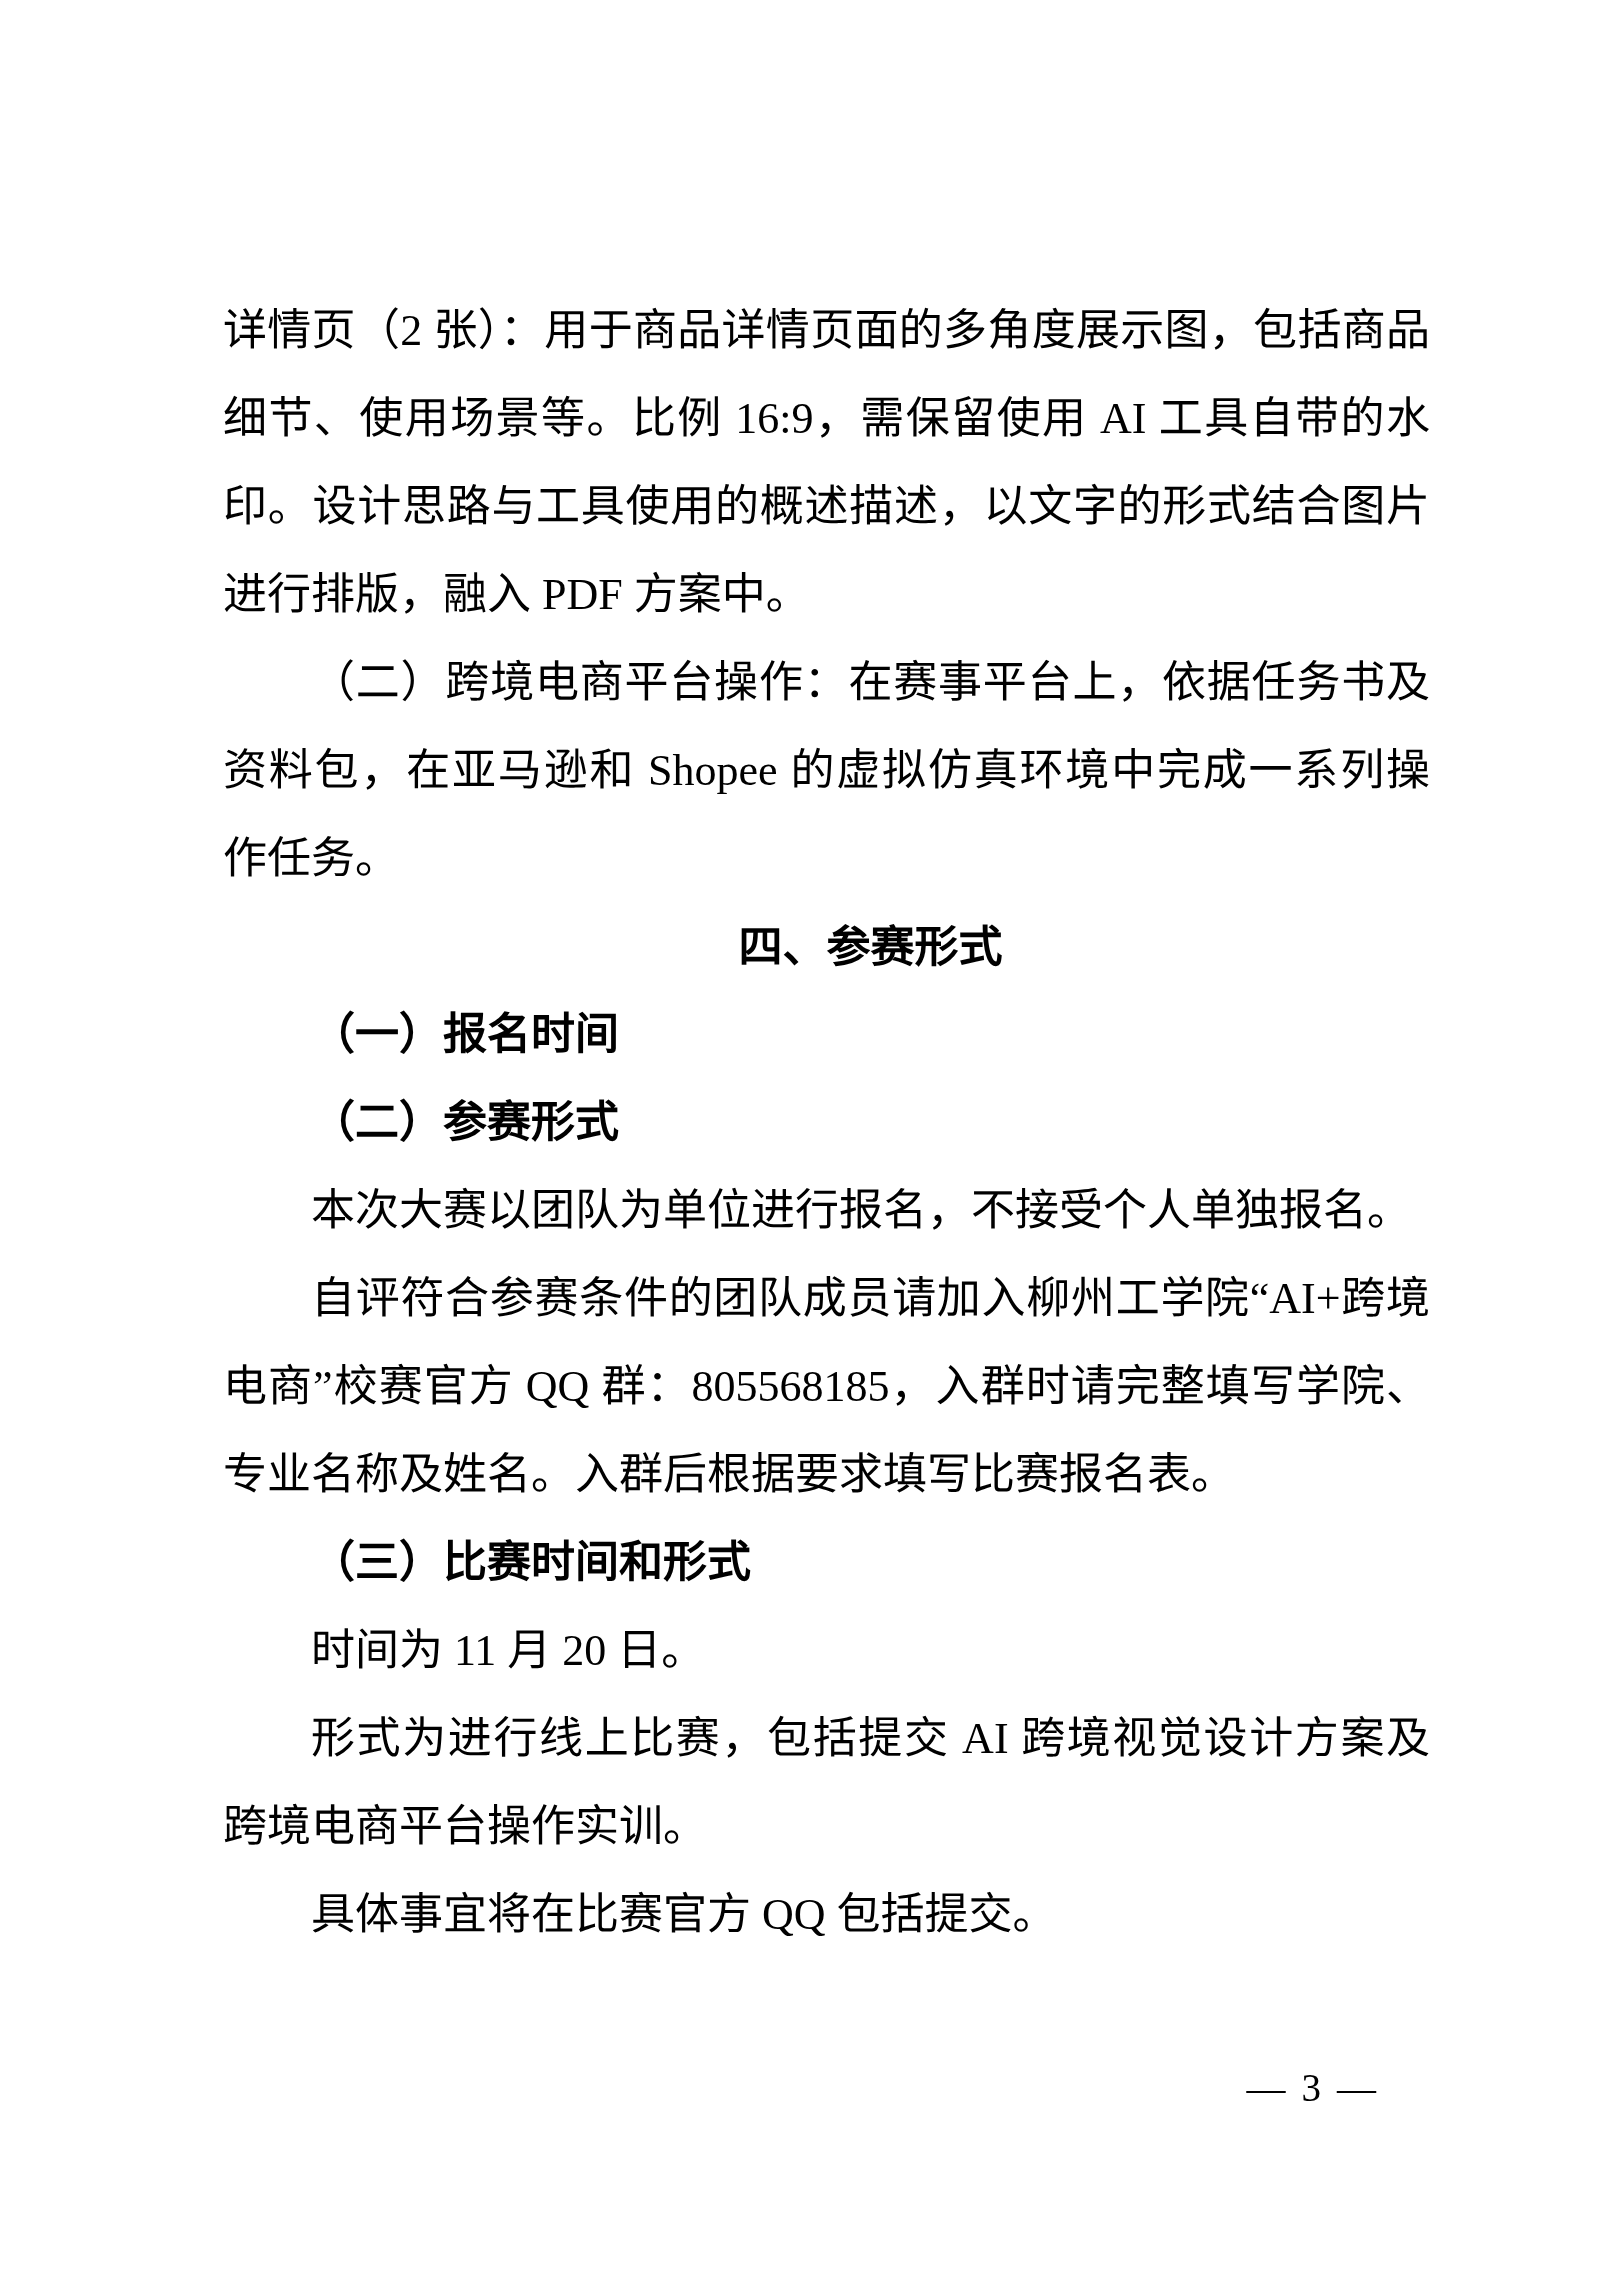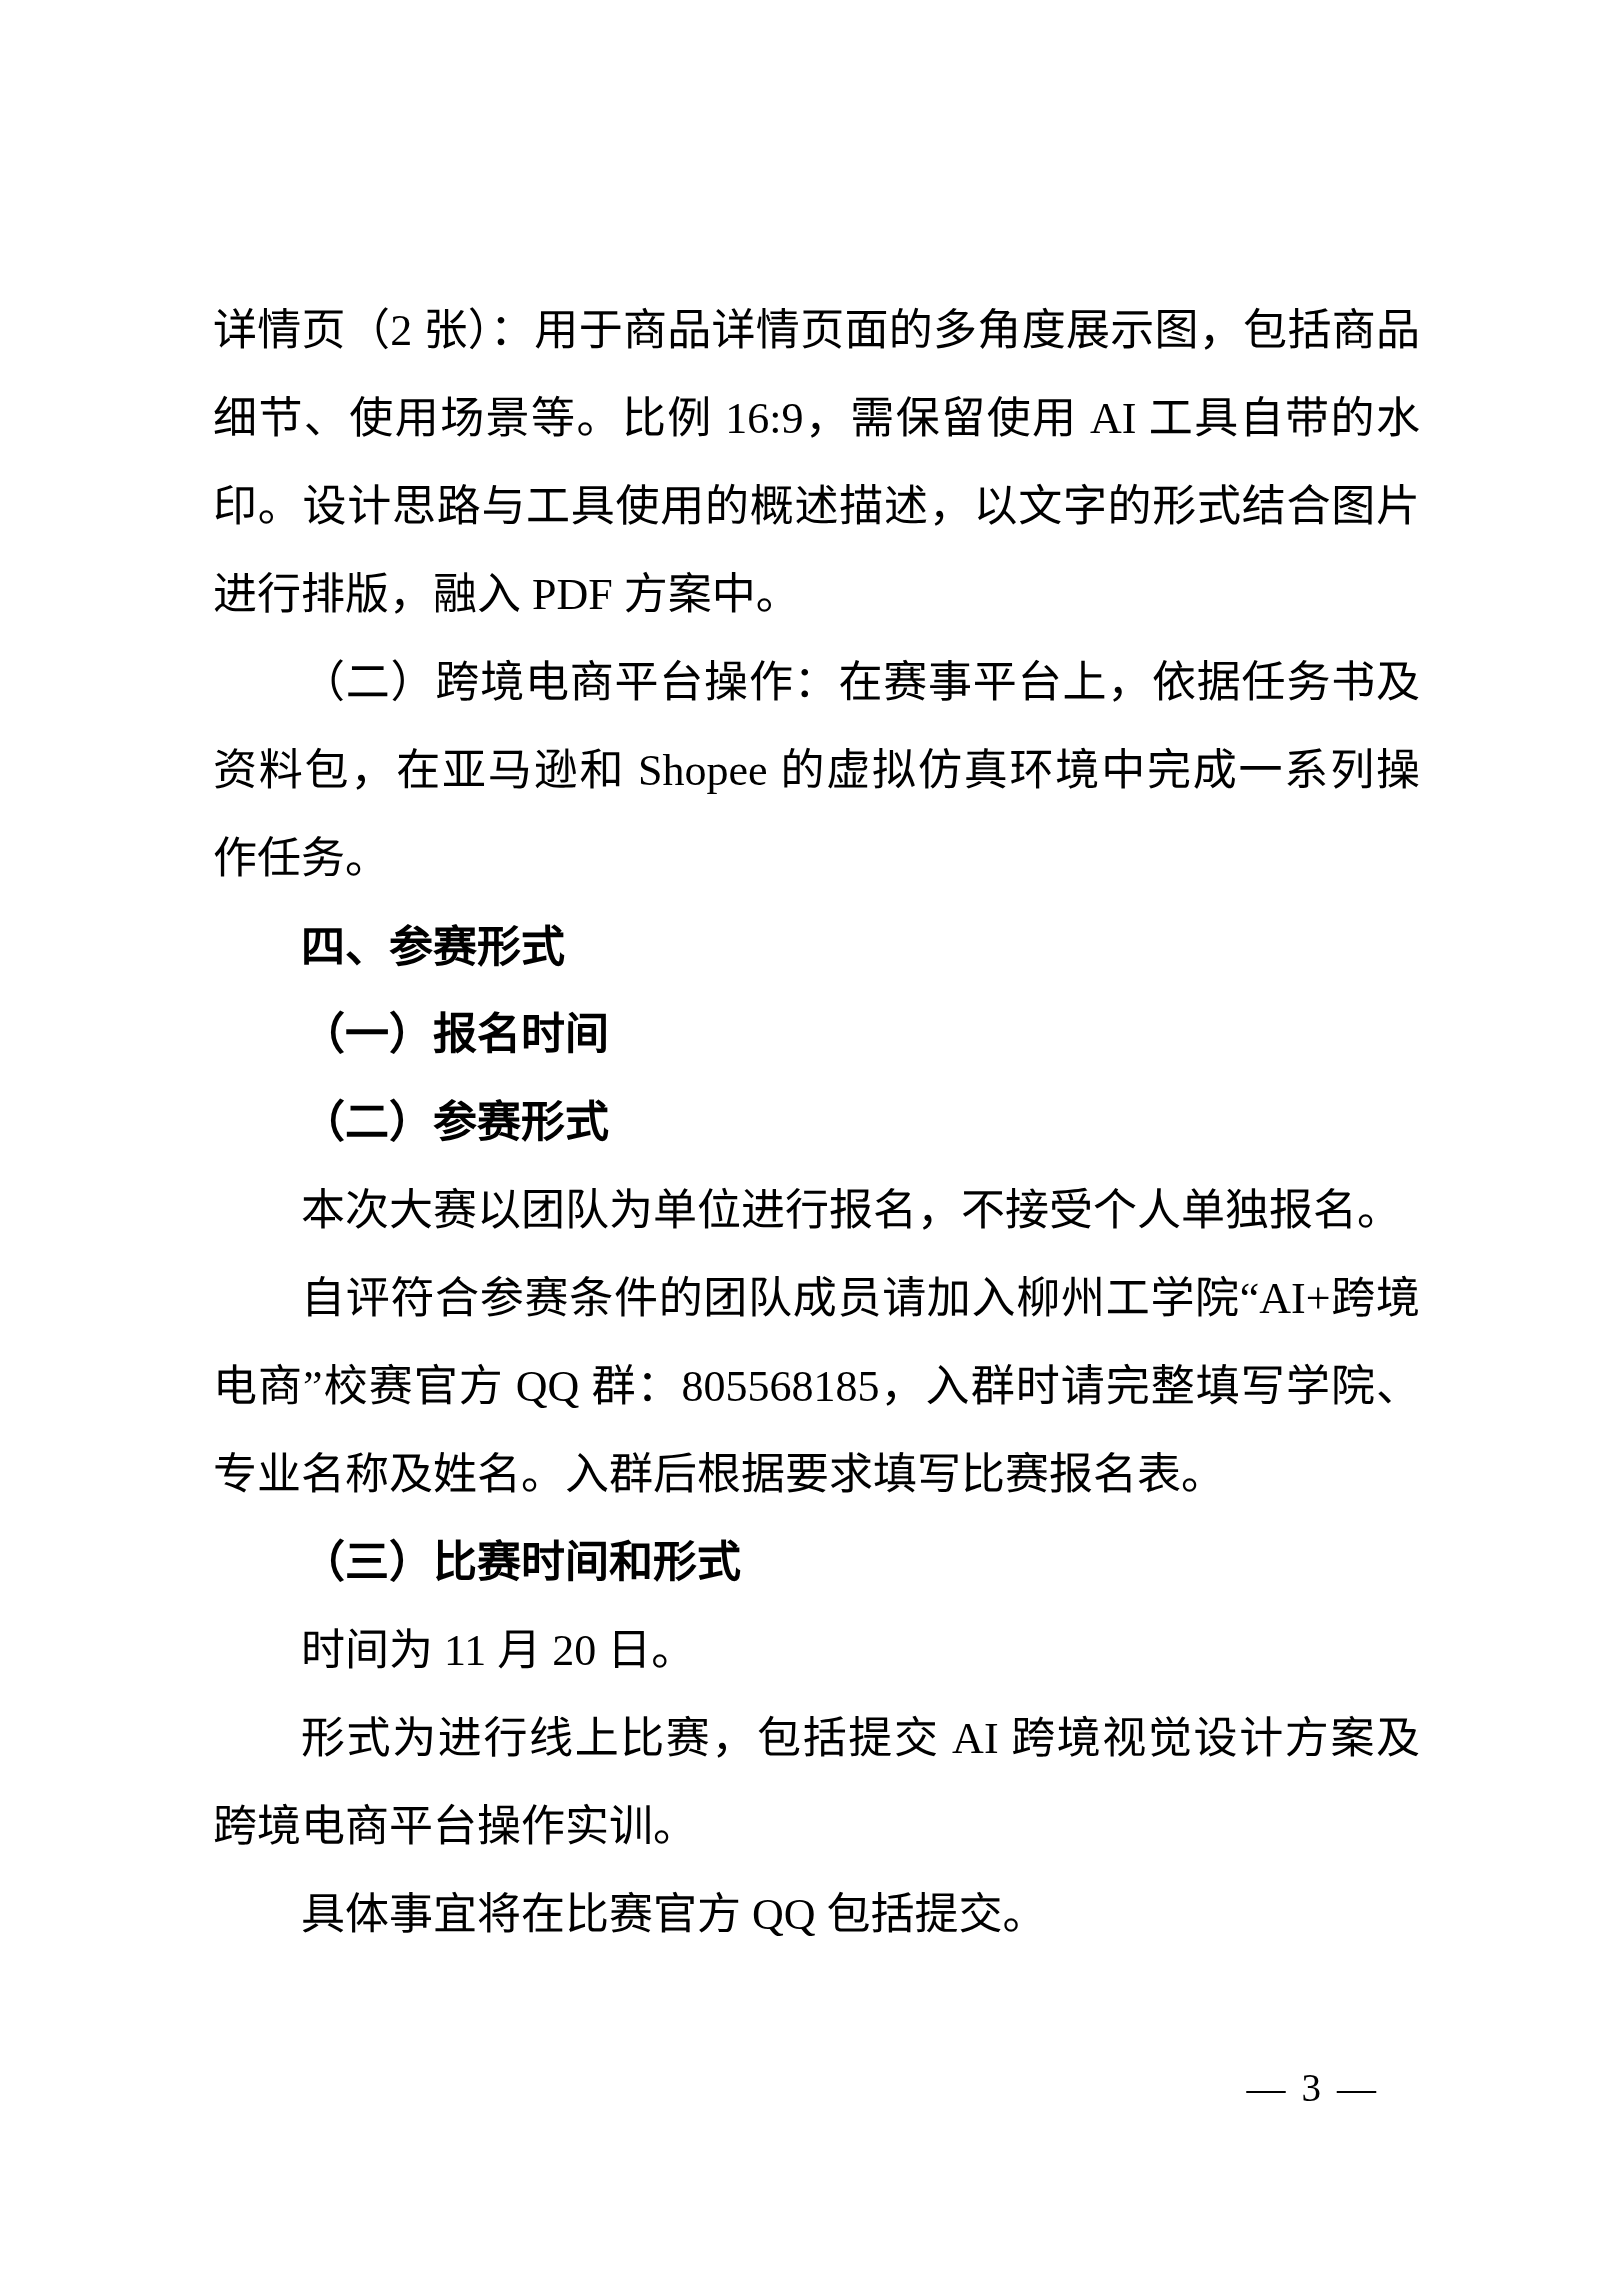--- a/index.html
+++ b/index.html
@@ -11,21 +11,21 @@
     position: relative;
     width: 1623px;
     height: 2295px;
     background: #ffffff;
     color: #000000;
     overflow: hidden;
     font-family: "Liberation Serif", "DejaVu Serif", serif;
   }
   .content {
     position: absolute;
-    left: 213px;
+    left: 223px;
     top: 287px;
     width: 1207px;
   }
   .content p {
     margin: 0;
     padding: 0;
     font-size: 44px;
     line-height: 88px;
     text-align: justify;
     text-justify: inter-ideograph;
@@ -34,21 +34,21 @@
   }
   p.indent {
     text-indent: 2em;
   }
   p.noindent {
     text-indent: 0;
   }
   p.heading {
     font-family: "Liberation Sans", "DejaVu Sans", sans-serif;
     font-weight: 700;
-    text-align: left;
+    text-align: center;
   }
   p.subheading {
     font-weight: 700;
   }
   .page-number {
     position: absolute;
     top: 2049px;
     right: 244px;
     font-size: 39px;
     line-height: 77px;

